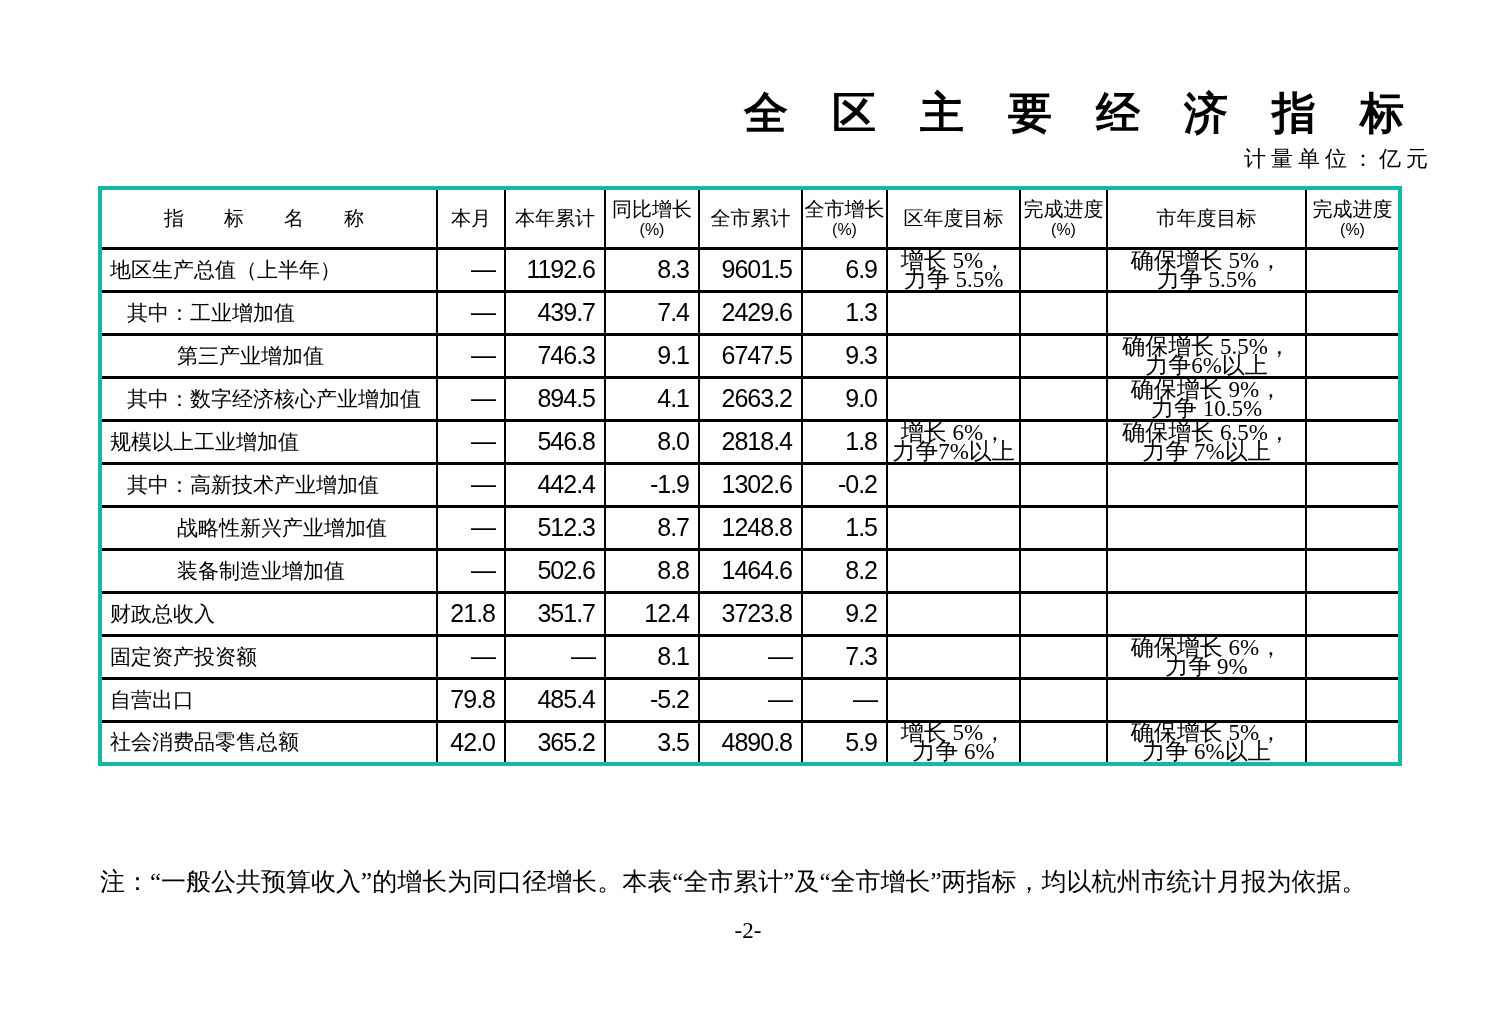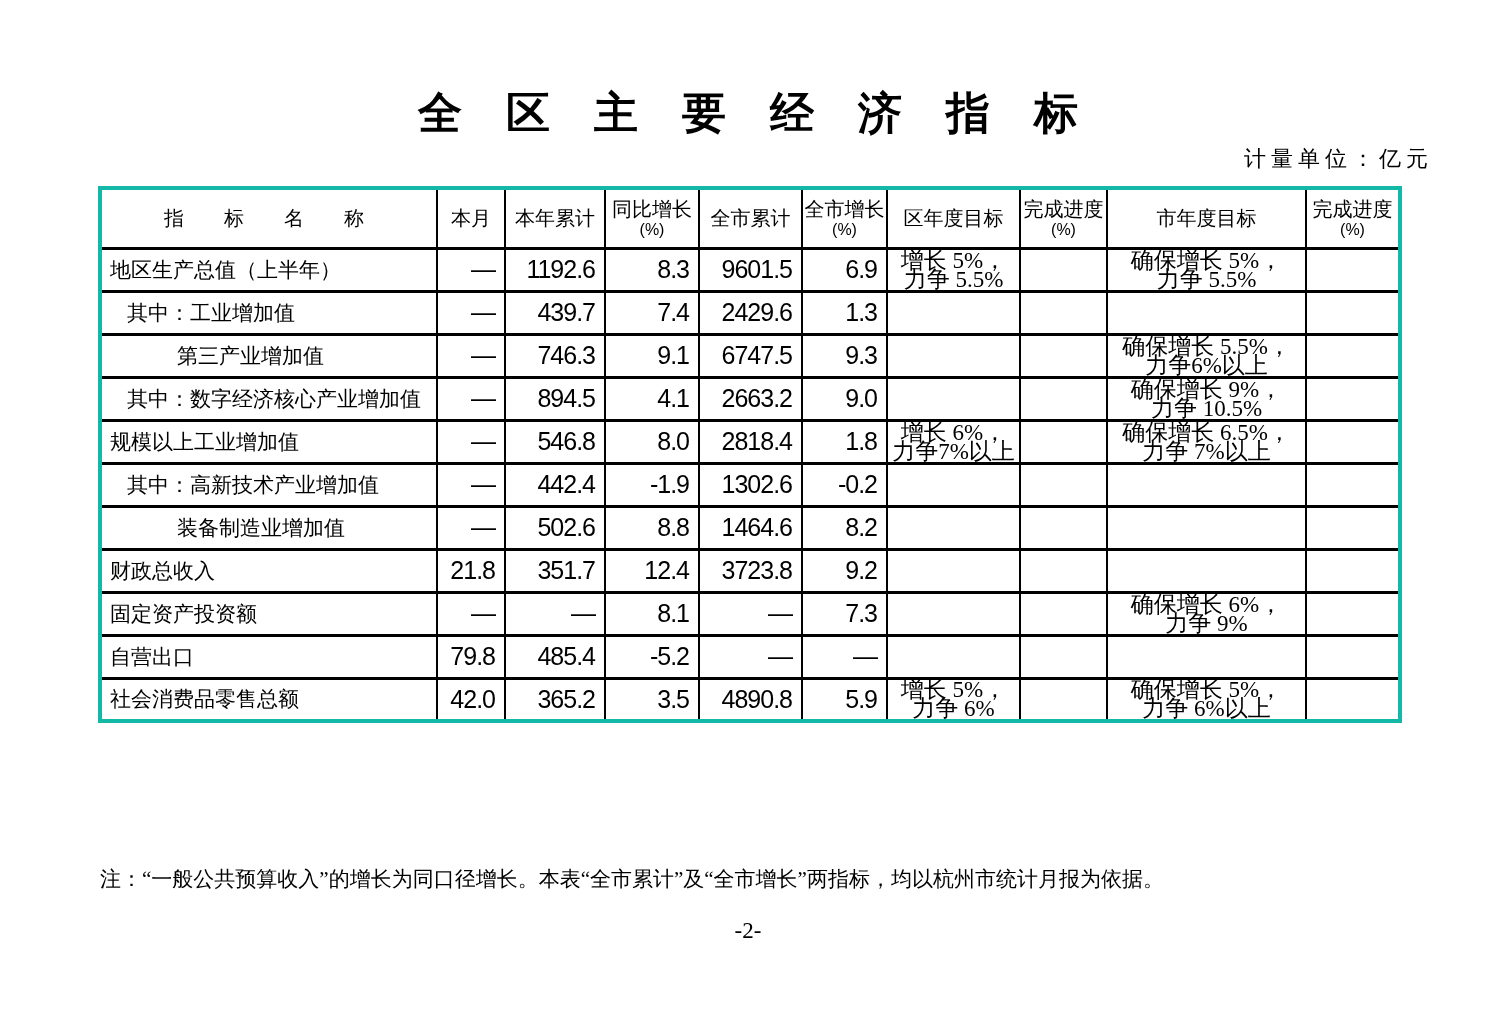--- a/index.html
+++ b/index.html
@@ -8,22 +8,22 @@
     width: 1497px; height: 1024px;
     position: relative;
     font-family: "Liberation Serif", serif;
     color: #000;
     overflow: hidden;
   }
   .page { position: absolute; inset: 0; background: #fff; }
 
   .title {
     position: absolute;
-    top: 84px; left: 98px; width: 1300px;
-    text-align: center;
+    top: 84px; left: 104px; width: 1300px;
+    text-align: right;
     font-family: "Liberation Sans", sans-serif;
     font-weight: bold;
     font-size: 44px;
     white-space: nowrap;
   }
   .unit {
     position: absolute;
     top: 144px; right: 64px;
     font-size: 22px;
     letter-spacing: 5px;
@@ -88,21 +88,21 @@
   .c-prog {
     font-family: "Liberation Sans", sans-serif;
     font-size: 20px;
     text-align: right;
     padding-right: 5px;
   }
 
   .note {
     position: absolute;
     top: 865px; left: 100px; width: 1340px;
-    font-size: 21px;
+    font-size: 25px;
     font-family: "Liberation Serif", serif;
     white-space: nowrap;
   }
   .pageno {
     position: absolute;
     top: 918px; left: 98px; width: 1300px;
     text-align: center;
     font-size: 23px;
     font-family: "Liberation Serif", serif;
   }
@@ -240,20 +240,32 @@
           <td class="c-num">442.4</td>
           <td class="c-num">-1.9</td>
           <td class="c-num">1302.6</td>
           <td class="c-num">-0.2</td>
           <td class="c-target"></td>
           <td class="c-prog"></td>
           <td class="c-target"></td>
           <td class="c-prog"></td>
         </tr>
         <tr>
+          <td class="c-name indent-2">战略性新兴产业增加值</td>
+          <td class="c-num">—</td>
+          <td class="c-num">512.3</td>
+          <td class="c-num">8.7</td>
+          <td class="c-num">1248.8</td>
+          <td class="c-num">1.5</td>
+          <td class="c-target"></td>
+          <td class="c-prog"></td>
+          <td class="c-target"></td>
+          <td class="c-prog"></td>
+        </tr>
+        <tr>
           <td class="c-name indent-2">装备制造业增加值</td>
           <td class="c-num">—</td>
           <td class="c-num">502.6</td>
           <td class="c-num">8.8</td>
           <td class="c-num">1464.6</td>
           <td class="c-num">8.2</td>
           <td class="c-target"></td>
           <td class="c-prog"></td>
           <td class="c-target"></td>
           <td class="c-prog"></td>

